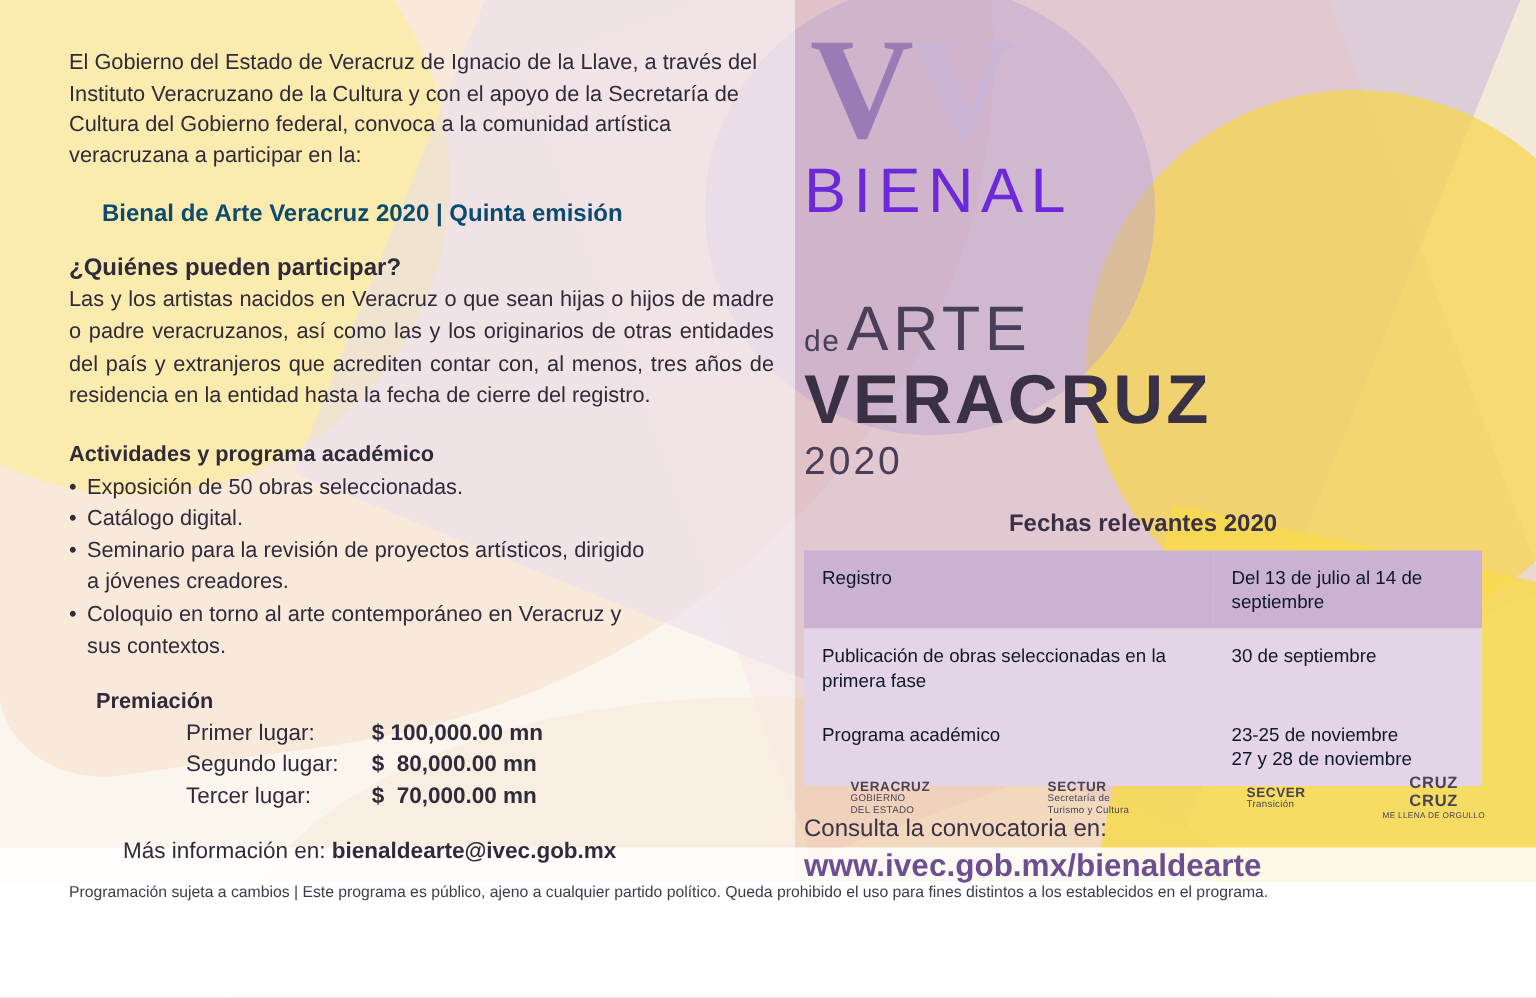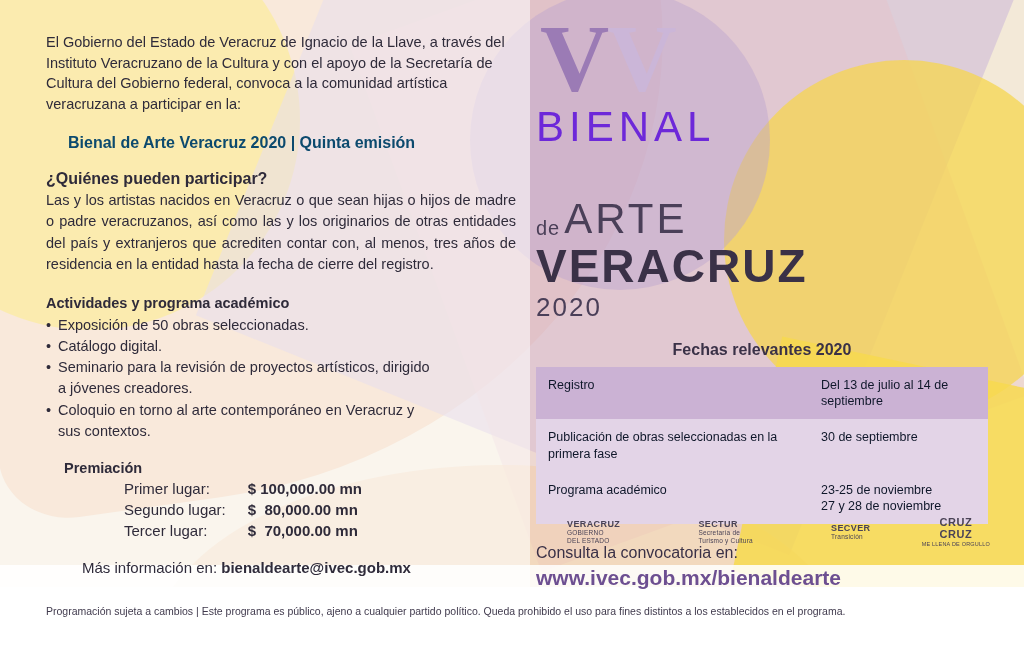--- a/index.html
+++ b/index.html
@@ -187,21 +187,21 @@
   .more-info {
     margin: 18px 0 0 36px;
     font-size: 15px;
     color: #2f2b3a;
   }
   .more-info b { font-weight: bold; }
 
   .disclaimer {
     position: absolute;
     left: 46px;
-    top: 594px;
+    top: 578px;
     width: 940px;
     font-size: 10.5px;
     color: #403a4d;
   }
 
   
   .right-col {
     position: absolute;
     left: 536px; top: 18px;
     width: 452px;

